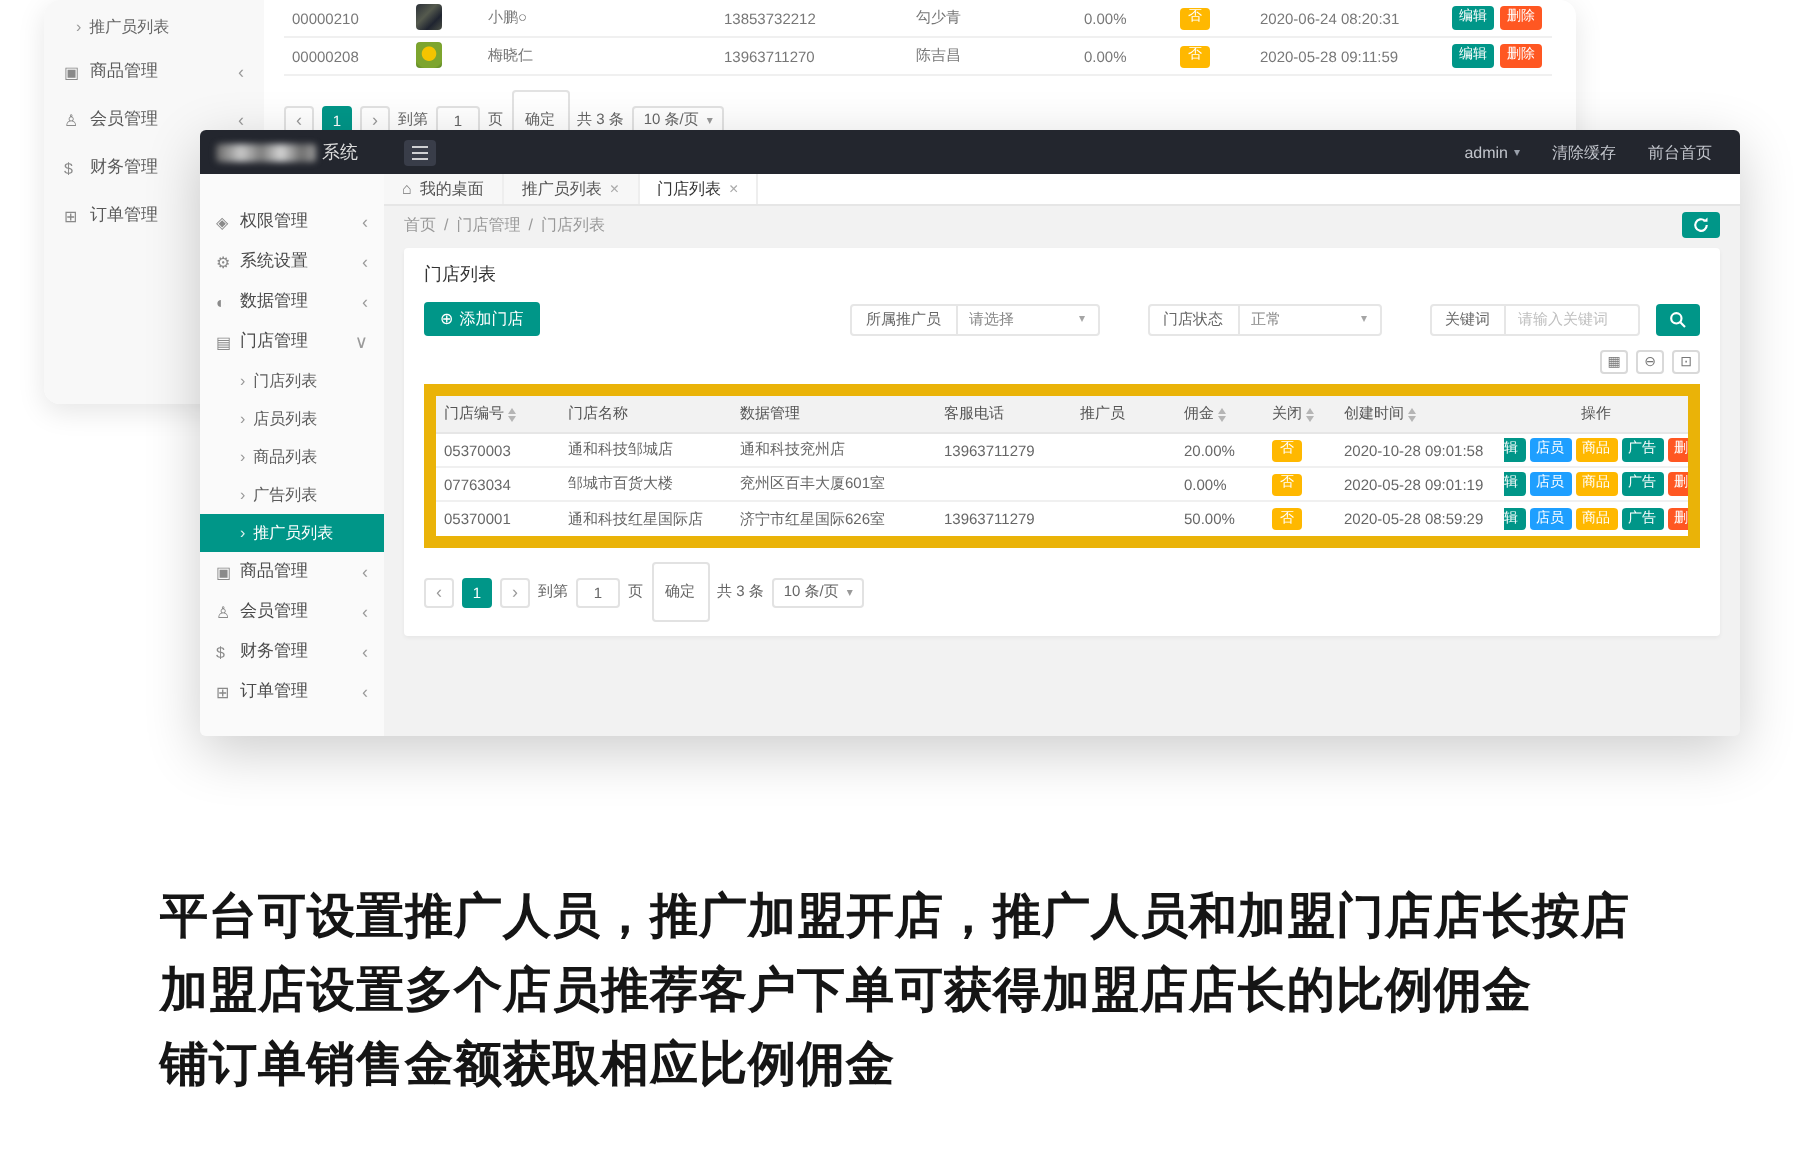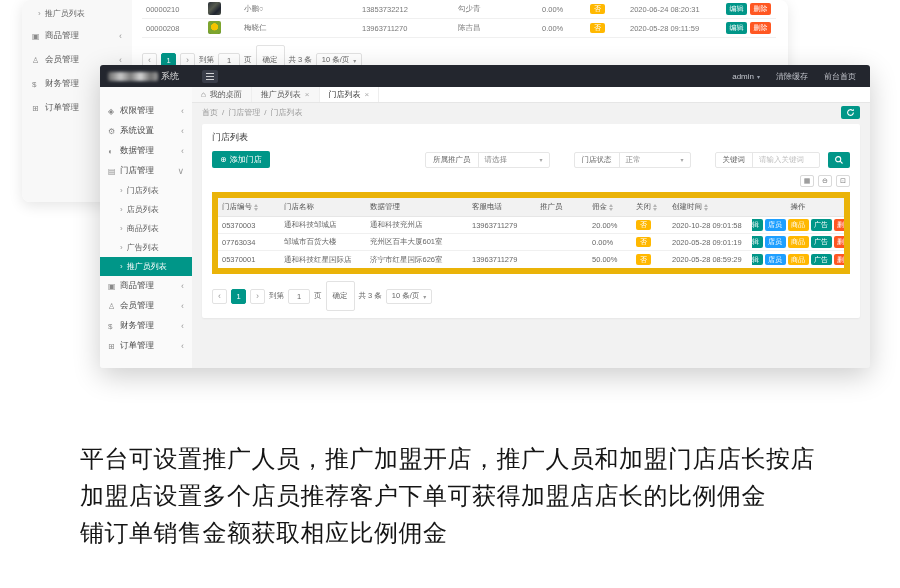--- a/index.html
+++ b/index.html
@@ -83,21 +83,21 @@
 .trow:last-child{border-bottom:none}
 .td{padding:0 4px;white-space:nowrap;overflow:hidden}
 .col-no{width:62px}.col-name{width:86px}.col-addr{width:102px}.col-phone{width:68px}.col-promoter{width:52px}.col-rate{width:44px}.col-closed{width:36px}.col-created{width:84px}
 .col-op{flex:1;display:flex;justify-content:center;gap:2px;align-items:flex-start}
 .sort{display:none;flex-direction:column;gap:1px}
 .sortable .sort{display:inline-flex}
 .s-up{width:0;height:0;border-left:2.5px solid transparent;border-right:2.5px solid transparent;border-bottom:3px solid #b5b5b5}
 .s-dn{width:0;height:0;border-left:2.5px solid transparent;border-right:2.5px solid transparent;border-top:3px solid #b5b5b5}
 
 
-.caption{position:absolute;left:80px;top:440px;font-size:24px;line-height:37px;color:#151515;letter-spacing:.5px;font-weight:400}
+.caption{position:absolute;left:80px;top:440px;font-size:24px;line-height:37px;color:#151515;letter-spacing:.5px;font-weight:700}
 </style>
 </head>
 <body>
 
 <div class="bwin" data-interactable="false">
   <div class="bw-side" data-interactable="false">
 
       <div class="bw-item sub" data-interactable="true">
 
         <span class="mi-prefix" data-interactable="false">›</span>

